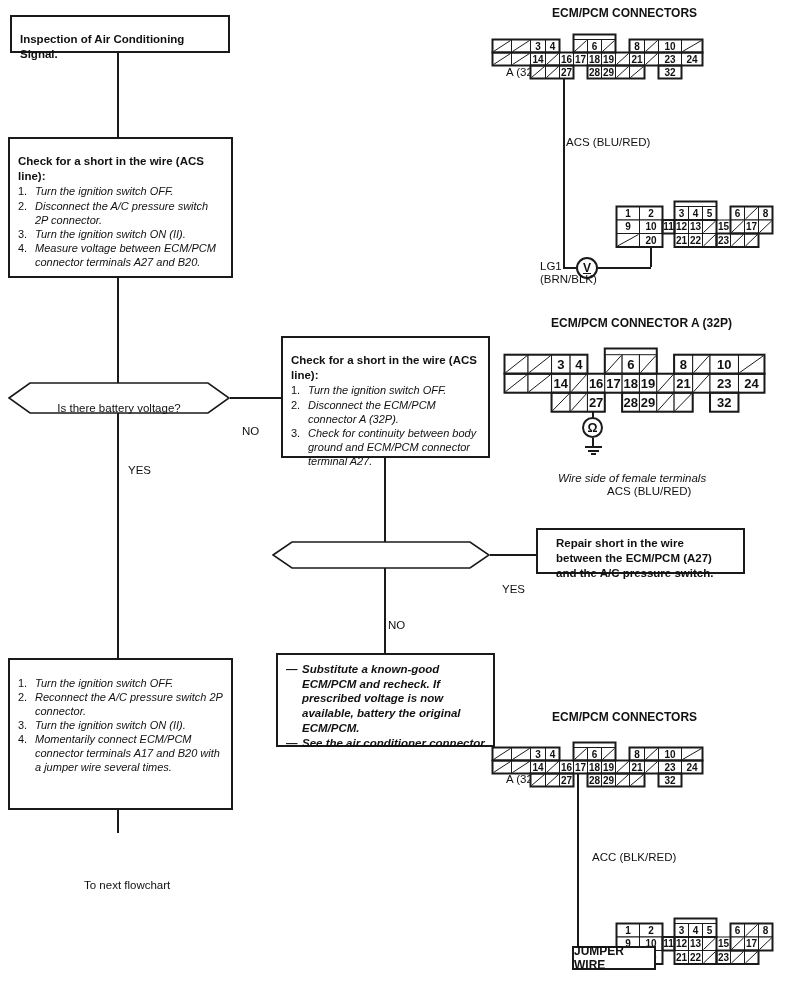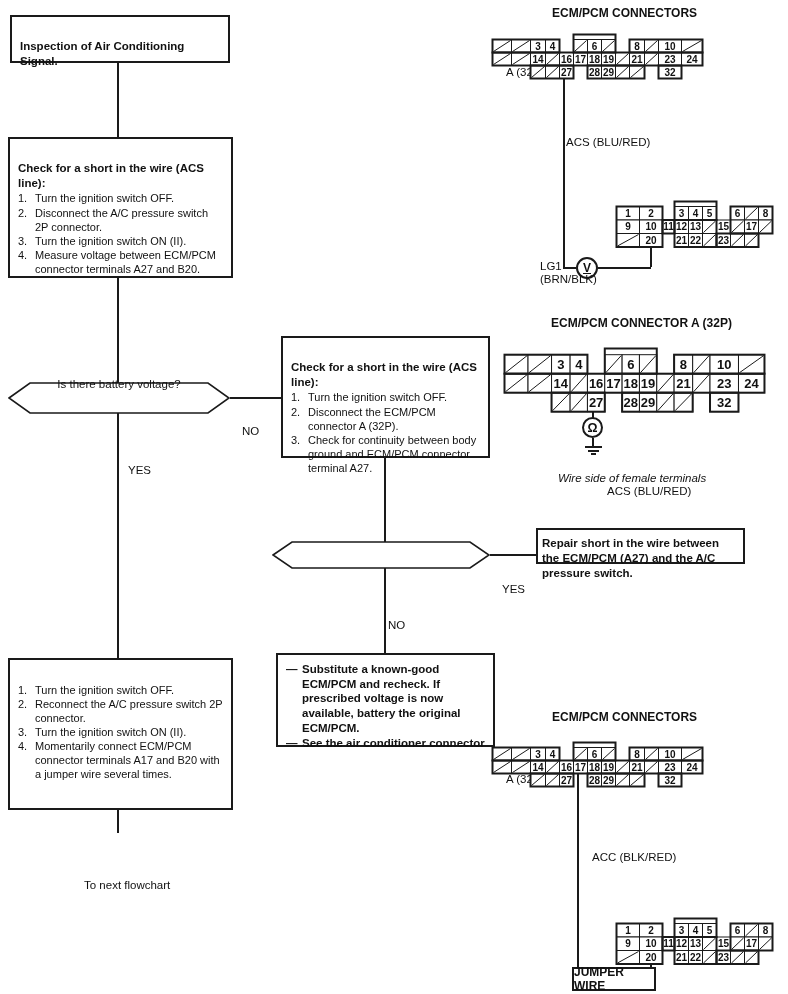--- a/index.html
+++ b/index.html
@@ -1,24 +1,24 @@
 <!DOCTYPE html>
 <html><head>
 <meta charset="utf-8">
 <style>
   html,body{margin:0;padding:0;background:#e8e8e8;}
   .page{position:relative;width:788px;height:994px;background:#fff;overflow:hidden;
         font-family:"Liberation Sans",sans-serif;color:#111;}
   .box{position:absolute;border:2px solid #1a1a1a;background:#fff;box-sizing:border-box;
-       padding:22px 8px;}
+       padding:15px 8px;}
   .box .title{font-weight:bold;font-size:11.5px;line-height:1.28;}
   .steps{margin-top:1px;}
   .step{display:flex;font-size:11px;line-height:1.28;}
   .step .n{flex:none;width:17px;}
-  .step .t{flex:1;}
+  .step .t{flex:1;font-style:italic;}
   .box-bold .step{font-size:11.5px;font-weight:bold;}
   .box-bold .step .n{width:16px;}
   .box-plain{font-size:11.5px;font-weight:bold;line-height:1.3;}
   .w{position:absolute;background:#1a1a1a;}
   .lbl{position:absolute;font-size:11.5px;color:#111;white-space:nowrap;line-height:1.15;}
   .b{font-weight:normal;margin-top:44px;}
   .i{font-style:italic;}
   .sec{font-size:12px;font-weight:bold;}
   .hex{position:absolute;}
   .hexlbl{position:absolute;display:flex;align-items:center;justify-content:center;
@@ -53,21 +53,21 @@
   <div class="w" style="left:585px;top:446px;width:17px;height:2px"></div>
   <div class="w" style="left:588px;top:450px;width:11px;height:2px"></div>
   <div class="w" style="left:591px;top:453px;width:5px;height:2px"></div>
 
   <div class="w" style="left:577px;top:774px;width:2px;height:193px"></div>
   <div class="w" style="left:650px;top:964px;width:2px;height:5px"></div>
 
   <svg class="hex" style="left:8px;top:382px" width="222" height="32">
     <polygon points="1,16 22,1 200,1 221,16 200,31 22,31" fill="#fff" stroke="#1a1a1a" stroke-width="1.6"></polygon>
   </svg>
-  <div class="hexlbl" style="left:8px;top:368px;width:222px;height:32px">Is there battery voltage?</div>
+  <div class="hexlbl" style="left:8px;top:392px;width:222px;height:32px">Is there battery voltage?</div>
 
   <svg class="hex" style="left:272px;top:541px" width="218" height="28">
     <polygon points="1,14 20,1 198,1 217,14 198,27 20,27" fill="#fff" stroke="#1a1a1a" stroke-width="1.6"></polygon>
   </svg>
 
   <div class="lbl b" style="left:242px;top:381px">NO</div>
   <div class="lbl b" style="left:128px;top:420px">YES</div>
   <div class="lbl b" style="left:502px;top:539px">YES</div>
   <div class="lbl b" style="left:388px;top:575px">NO</div>
 
@@ -108,21 +108,21 @@
           <span class="n">2.</span>
           <span class="t">Disconnect the ECM/PCM connector A (32P).</span>
         </div>
         <div class="step">
           <span class="n">3.</span>
           <span class="t">Check for continuity between body ground and ECM/PCM connector terminal A27.</span>
         </div>
       </div>
   </div>
 
-  <div class="box box-plain" style="left:536px;top:528px;width:209px;height:36px;padding:6px 4px">
+  <div class="box box-plain" style="left:536px;top:528px;width:209px;height:46px;padding:6px 18px">
     <div>Repair short in the wire between the ECM/PCM (A27) and the A/C pressure switch.</div>
   </div>
 
   <div class="box box-bold" style="left:276px;top:653px;width:219px;height:94px;padding:6px 8px">
     <div class="steps">
         <div class="step">
           <span class="n">—</span>
           <span class="t">Substitute a known-good ECM/PCM and recheck. If prescribed voltage is now available, battery the original ECM/PCM.</span>
         </div>
         <div class="step">
@@ -510,16 +510,16 @@
       <line x1="116.5" y1="46" x2="128.5" y2="34.5" stroke="#1a1a1a" stroke-width="1"></line>
       <rect x="129.5" y="33.5" width="14" height="13.5" fill="#fff" stroke="#1a1a1a" stroke-width="1"></rect>
       <line x1="130.5" y1="46" x2="142.5" y2="34.5" stroke="#1a1a1a" stroke-width="1"></line>
       <rect x="1.5" y="6.5" width="46" height="40.5" fill="none" stroke="#1a1a1a" stroke-width="2"></rect>
       <rect x="47.5" y="20" width="12" height="13.5" fill="none" stroke="#1a1a1a" stroke-width="2"></rect>
       <rect x="59.5" y="1.5" width="42" height="18.5" fill="none" stroke="#1a1a1a" stroke-width="2"></rect>
       <rect x="59.5" y="20" width="42" height="27" fill="none" stroke="#1a1a1a" stroke-width="2"></rect>
       <rect x="115.5" y="6.5" width="42" height="27" fill="none" stroke="#1a1a1a" stroke-width="2"></rect>
       <rect x="101.5" y="33.5" width="42" height="13.5" fill="none" stroke="#1a1a1a" stroke-width="2"></rect>
     </svg>
-  <div class="jumperbox" style="left:572px;top:967px;width:84px;height:24px">JUMPER WIRE</div>
+  <div class="jumperbox" style="left:572px;top:946px;width:84px;height:24px">JUMPER WIRE</div>
   <div class="lbl b" style="left:668px;top:972px;font-size:12px">LG1 (BRN/BLK)</div>
 
 </div>
 
 </body></html>

